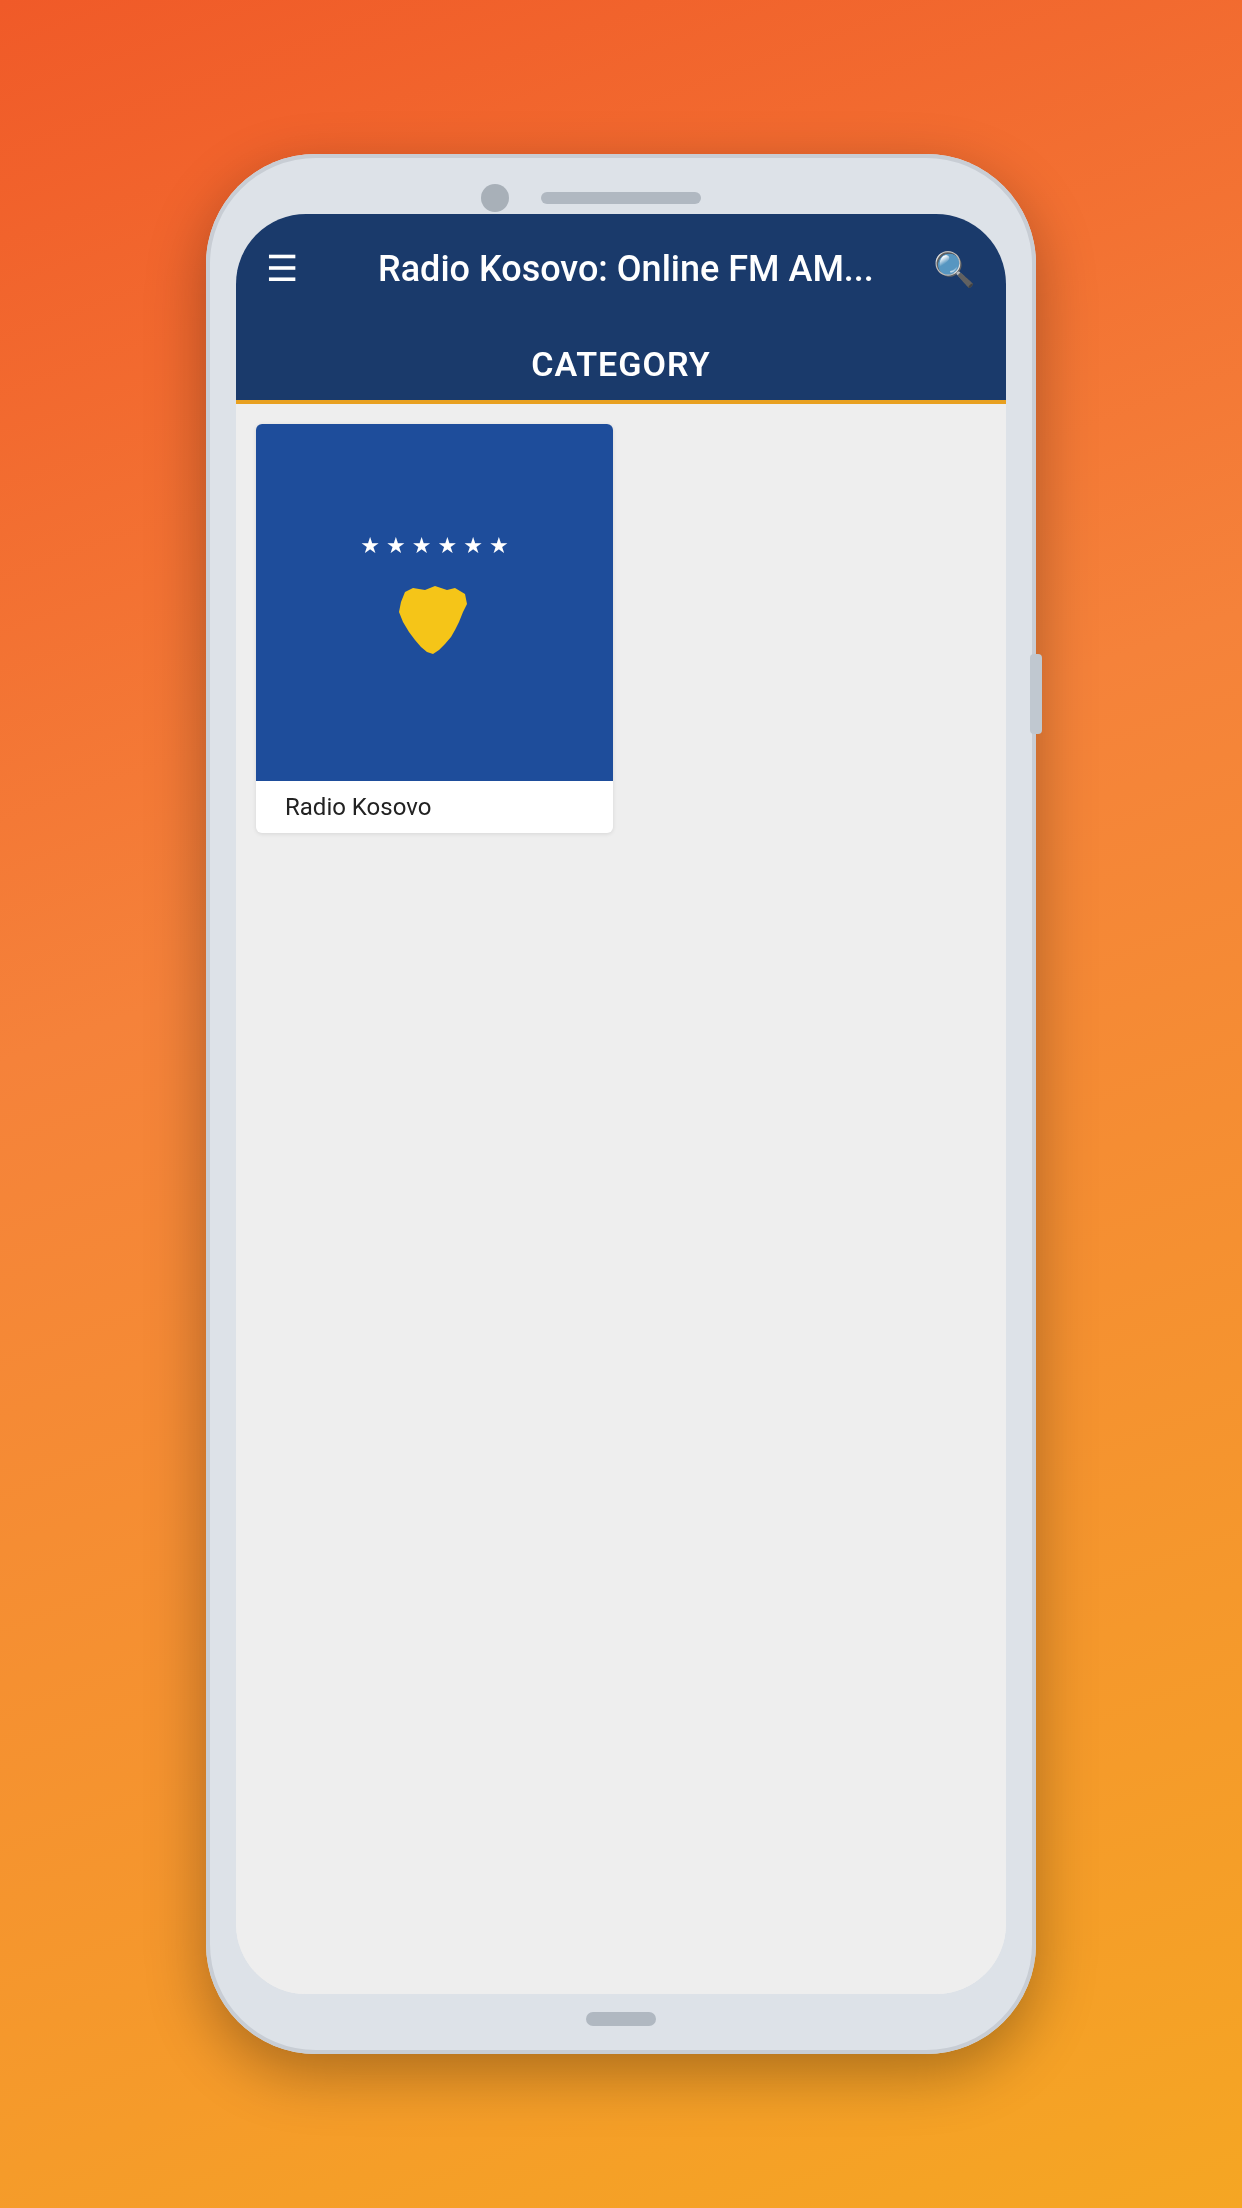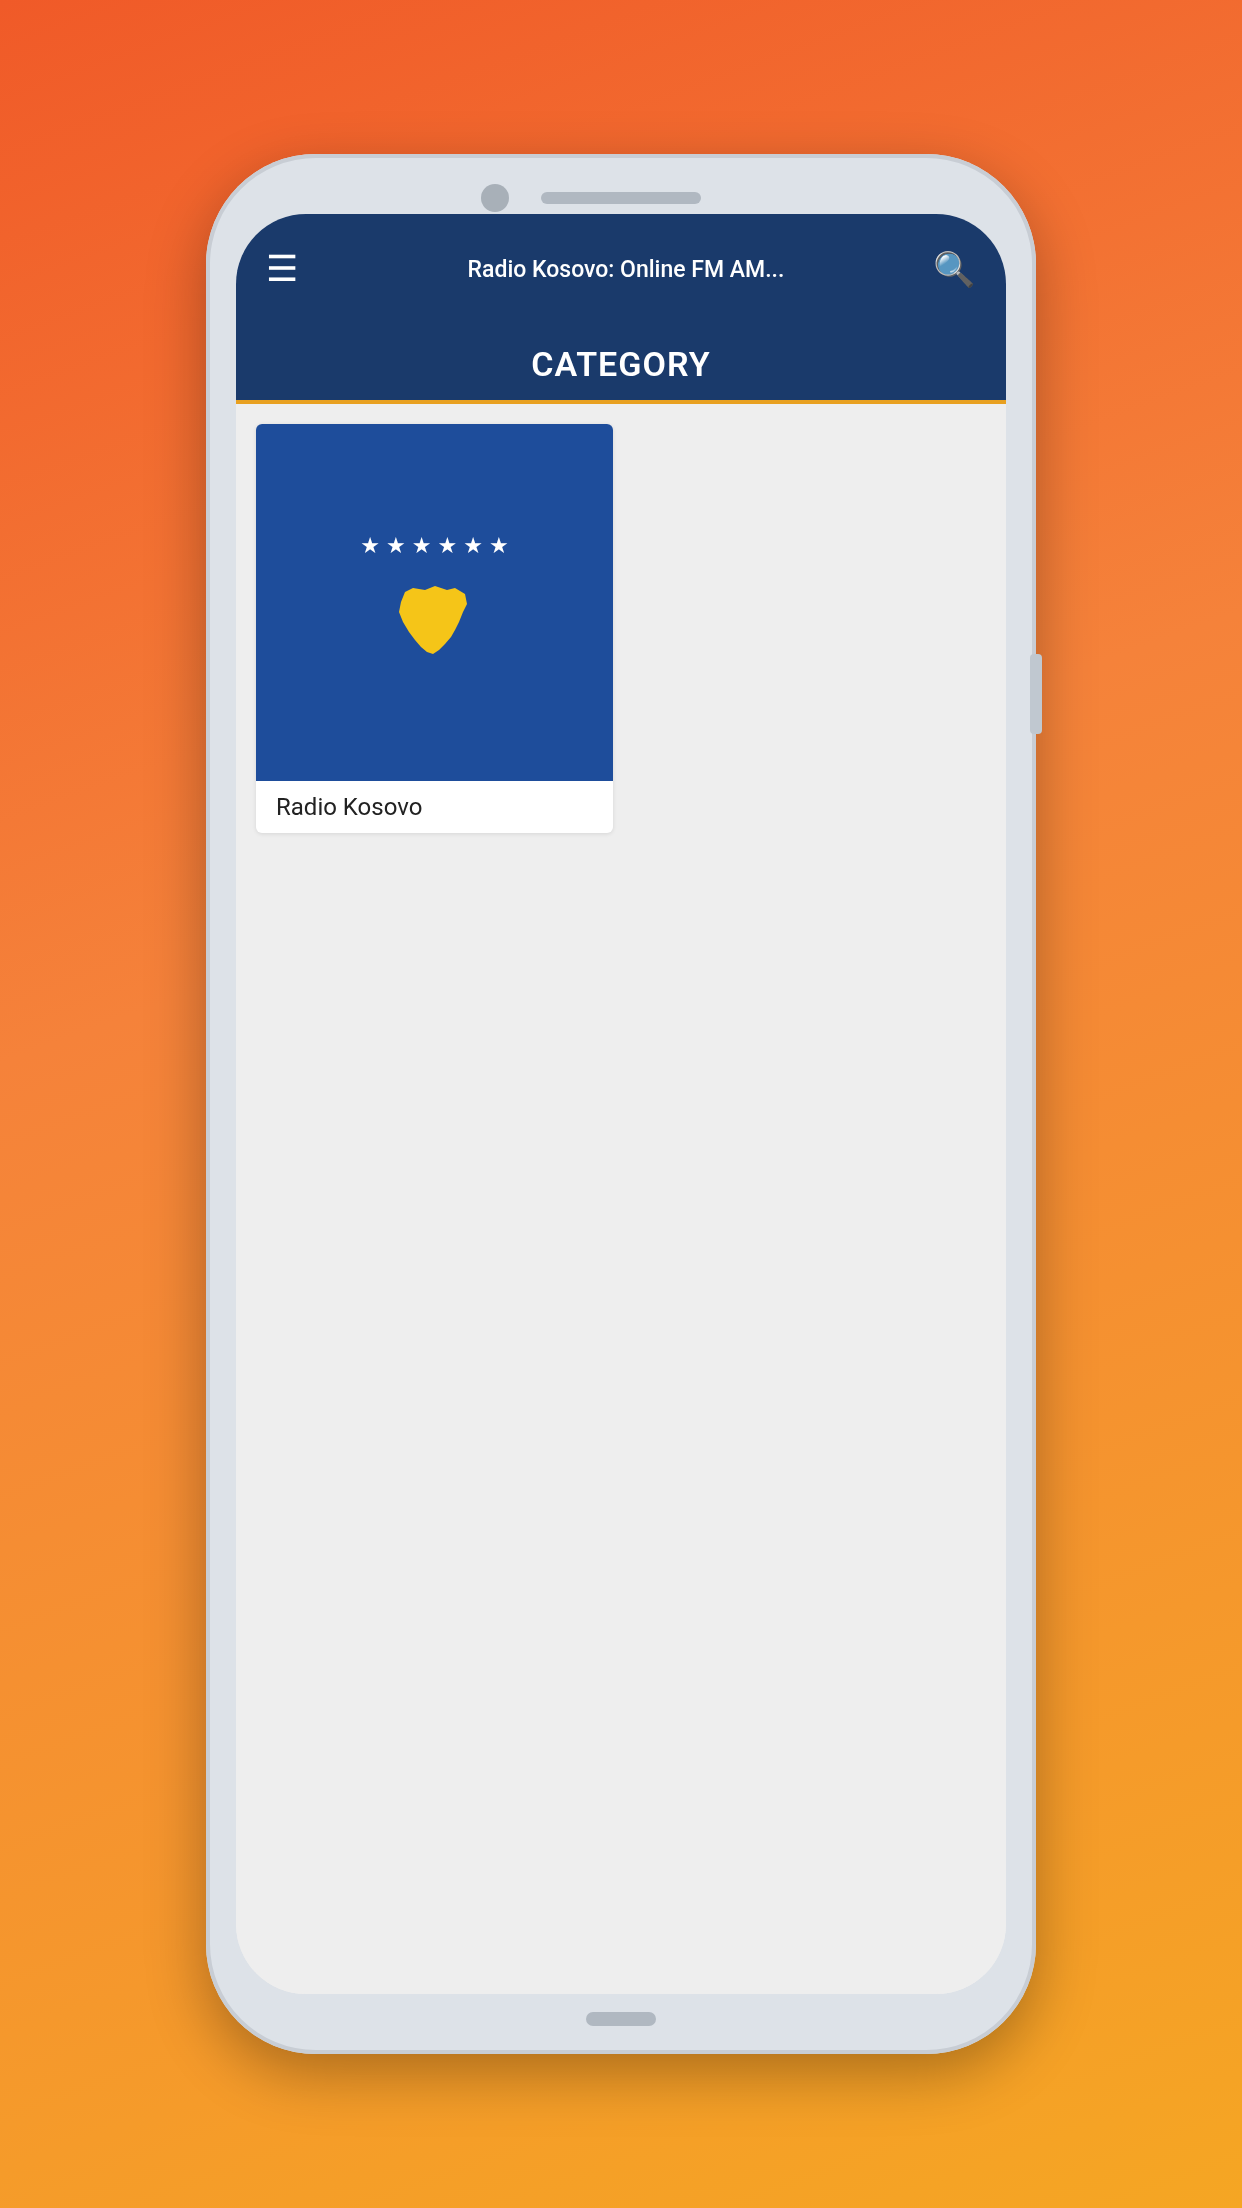--- a/index.html
+++ b/index.html
@@ -94,21 +94,21 @@
       color: white;
       font-size: 36px;
       cursor: pointer;
       margin-right: 30px;
       line-height: 1;
     }
 
     .app-title {
       flex: 1;
       color: white;
-      font-size: 23px;
+      font-size: 36px;
       font-weight: 500;
       text-align: center;
       white-space: nowrap;
       overflow: hidden;
       text-overflow: ellipsis;
       margin-right: 10px;
     }
 
     .search-icon {
       color: white;
@@ -208,21 +208,21 @@
       color: white;
       font-size: 22px;
     }
 
     .kosovo-map {
       width: 120px;
       height: 100px;
     }
 
     .grid-item-label {
-      padding: 12px 20px;
+      padding: 12px 29px;
       font-size: 24px;
       color: #222;
       font-weight: 400;
     }
   </style>
 </head>
 <body>
 
 <div class="phone-outer">
   <div class="phone-speaker-top"></div>

